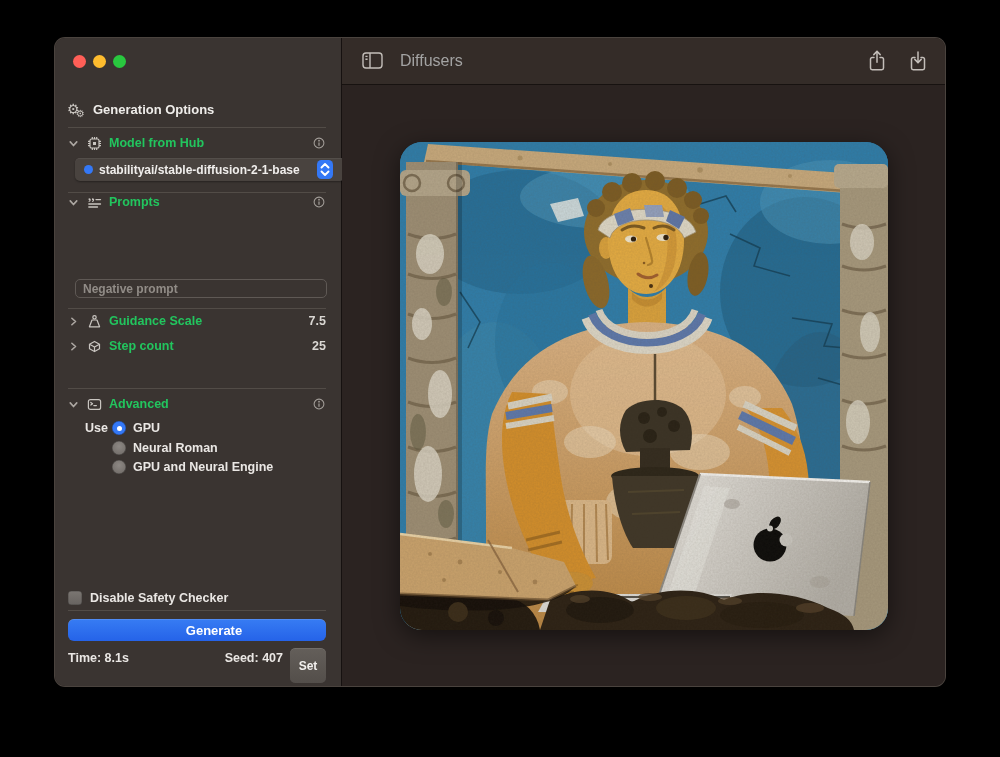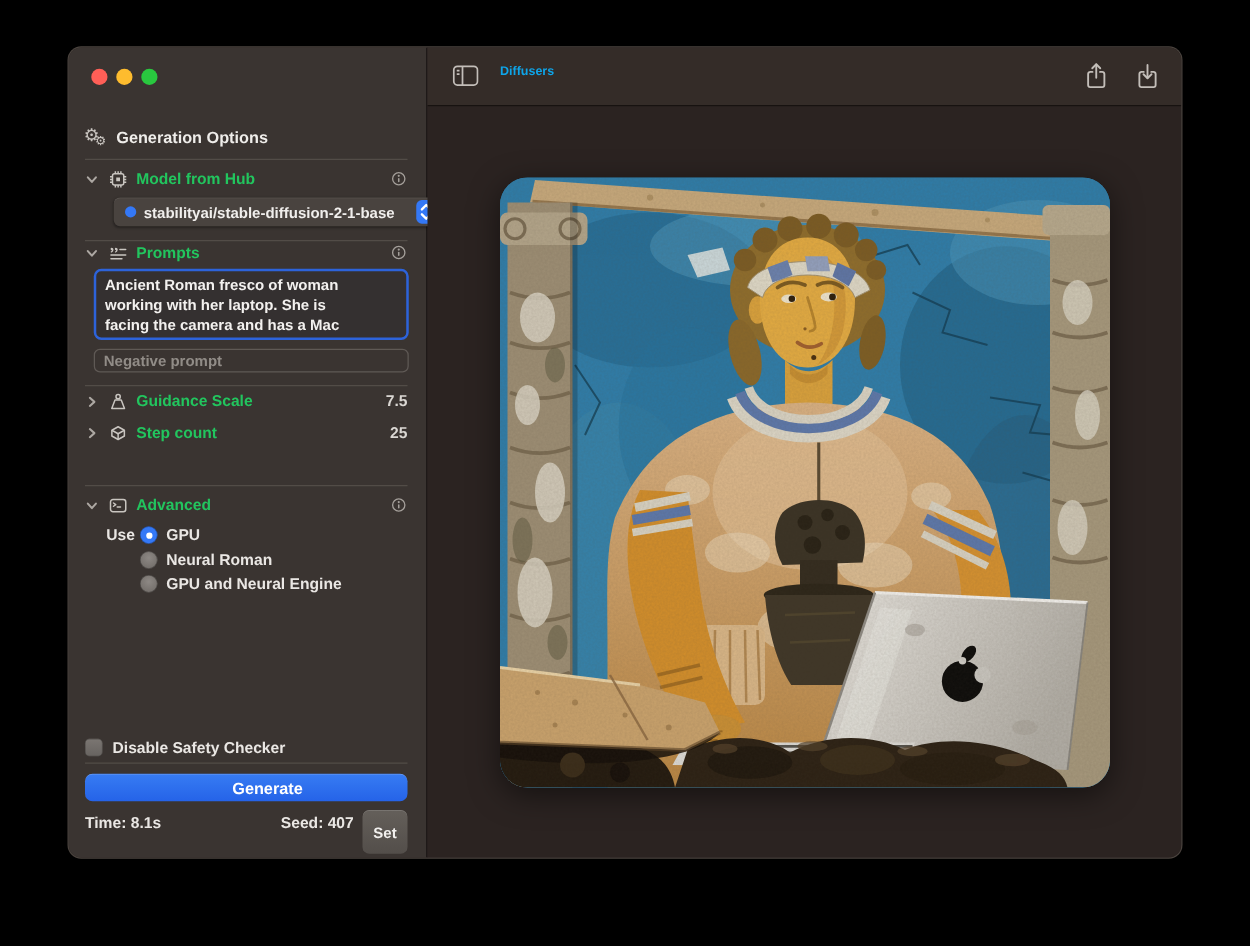--- a/index.html
+++ b/index.html
@@ -28,21 +28,20 @@
   .chev{width:13px;height:13px;flex:none;display:block;}
   .icon16{width:17px;height:17px;flex:none;display:block;}
   .info{margin-left:auto;width:14px;height:14px;flex:none;display:block;cursor:default;}
   .gear-glyph{font-family:"DejaVu Sans",sans-serif;color:#c9c5c0;font-size:14px;line-height:14px;position:relative;width:20px;flex:none;}
   .gear-glyph .g2{position:absolute;left:9px;top:5px;font-size:10px;}
   .popup{
     position:absolute;left:20px;top:120px;width:270px;height:23px;
     background:#49433f;border-radius:5px;display:flex;align-items:center;
     padding:0 12px 0 9px;box-sizing:border-box;cursor:default;
     box-shadow:inset 0 0.5px 0 rgba(255,255,255,.12), 0 1px 2px rgba(0,0,0,.35);
-    margin-left:16px;
   }
   .popup-dot{width:9px;height:9px;border-radius:50%;background:#3478f6;margin-right:6px;flex:none;}
   .popup-text{font-size:12px;font-weight:bold;color:#f0eeec;white-space:nowrap;overflow:hidden;flex:1;}
   .stepper{width:16px;height:19px;border-radius:4.5px;background:#3478f6;flex:none;margin-left:4px;}
   .prompt-box{
     position:absolute;left:20px;top:177px;width:252px;height:57px;box-sizing:border-box;
     background:#343030;border:2px solid #2d63da;border-radius:6px;
     padding:3px 7px;cursor:text;
   }
   .prompt-text{font-size:12px;line-height:16px;font-weight:bold;color:#f3f1ef;white-space:pre-line;}
@@ -72,21 +71,21 @@
   .set-btn{
     position:absolute;right:15px;top:610px;width:36px;height:35px;border:none;border-radius:5.5px;
     background:linear-gradient(#615c58,#565焦150) #5a5551;background:linear-gradient(#645f5a,#534e4a);
     color:#f2f0ee;font-family:"Liberation Sans",sans-serif;font-size:12px;font-weight:bold;cursor:pointer;
     box-shadow:inset 0 .5px 0 rgba(255,255,255,.18);
   }
   
   .main{position:absolute;left:287px;top:0;right:0;bottom:0;background:#2b2321;}
   .toolbar{position:absolute;left:0;top:0;right:0;height:46px;background:#342c28;border-bottom:1px solid #171210;}
   .tb-toggle{position:absolute;left:20px;top:14px;width:21px;height:17px;cursor:pointer;}
-  .tb-title{position:absolute;left:58px;top:14px;font-size:10px;font-weight:bold;color:#0ea5e9;}
+  .tb-title{position:absolute;left:58px;top:14px;font-size:16px;font-weight:normal;color:#a3a3a3;}
   .tb-icon{position:absolute;top:11px;width:20px;height:23px;cursor:pointer;}
   .tb-share{left:525px;}
   .tb-save{left:566px;}
   .canvas-img{
     position:absolute;left:58px;top:104px;width:488px;height:488px;border-radius:22px;overflow:hidden;
     background:#2f7da9;box-shadow:0 6px 24px rgba(0,0,0,.5);
   }
   .canvas-img svg{display:block;}
 </style>
 </head>
@@ -155,25 +154,20 @@
         </g>
       </svg>
       <span class="s-label">Prompts</span>
       <svg class="info" viewBox="0 0 16 16">
         <circle cx="8" cy="8" r="5.6" fill="none" stroke="#a49f9a" stroke-width="1.2"></circle>
         <circle cx="8" cy="5.3" r="1" fill="#a49f9a"></circle>
         <rect x="7.3" y="7.2" width="1.4" height="4.1" rx=".7" fill="#a49f9a"></rect>
       </svg>
     </div>
 
-    <div class="prompt-box">
-      <div class="prompt-text">Ancient Roman fresco of woman
-working with her laptop. She is
-facing the camera and has a Mac</div>
-    </div>
 
     <input class="neg-input" readonly="" placeholder="Negative prompt" style="">
 
     <div class="divider" style="top:270px"></div>
 
     <div class="s-row" style="top:274px">
       <svg class="chev" viewBox="0 0 16 16">
           <polyline points="6,4 10.5,8 6,12" fill="none" stroke="#aca7a2" stroke-width="2" stroke-linecap="round" stroke-linejoin="round"></polyline>
         </svg>
       <svg class="icon16" viewBox="0 0 17 17">

